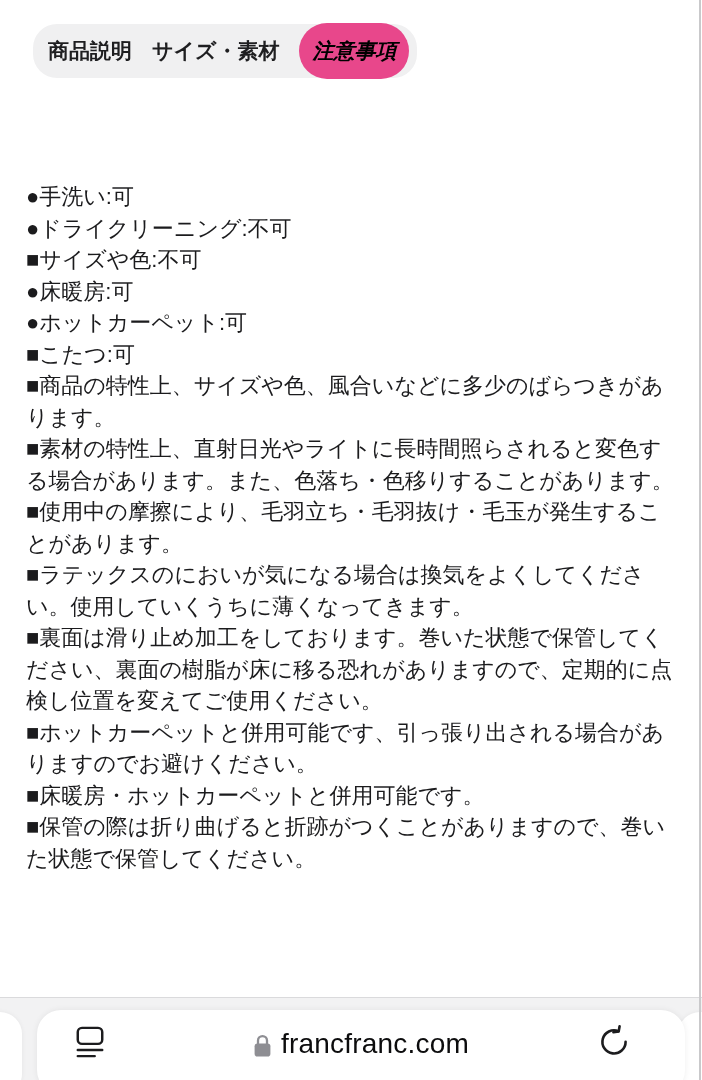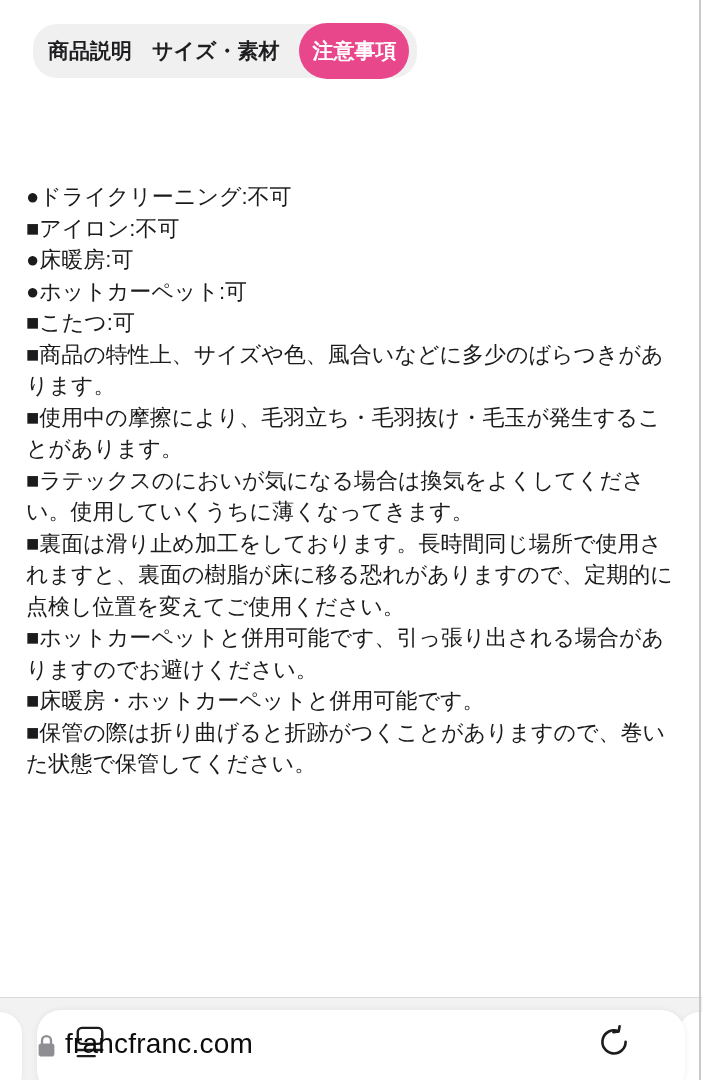--- a/index.html
+++ b/index.html
@@ -39,28 +39,29 @@
     font-size: 21px;
     font-weight: 600;
     color: #1e1e20;
     white-space: nowrap;
     cursor: pointer;
   }
   .tab-active {
     height: 56px;
     border-radius: 28px;
     background: #e8478b;
-    color: #ffffff;
+    color: #000000;
     display: flex;
     align-items: center;
     padding: 0 13px;
     font-size: 21px;
     font-weight: 600;
     white-space: nowrap;
     cursor: pointer;
+    font-style: italic;
   }
 
   
   .notes {
     position: absolute;
     top: 181px; left: 0;
     width: 702px;
     padding: 0 26px;
     box-sizing: border-box;
     font-size: 22px;
@@ -114,49 +115,52 @@
     width: 38px; height: 42px;
     display: flex; align-items: center; justify-content: center;
     cursor: pointer;
   }
   .domain-group {
     position: absolute;
     left: 0; top: 0;
     width: 100%; height: 68px;
     display: flex;
     align-items: center;
+    justify-content: center;
     gap: 9px;
   }
   .domain-text {
     font-size: 28px;
     color: #0c0c0d;
     letter-spacing: 0.2px;
   }
 </style>
 </head>
 <body>
 
 <div class="screen">
 
   <div class="tab-bar">
     <span class="tab">商品説明</span>
     <span class="tab">サイズ・素材</span>
     <span class="tab-active">注意事項</span>
   </div>
 
   <div class="notes">
+    <div class="note-line">●手洗い:可</div>
     <div class="note-line">●ドライクリーニング:不可</div>
-    <div class="note-line">■アイロン:不可</div>
+    <div class="note-line">■サイズや色:不可</div>
     <div class="note-line">●床暖房:可</div>
     <div class="note-line">●ホットカーペット:可</div>
     <div class="note-line">■こたつ:可</div>
     <div class="note-line">■商品の特性上、サイズや色、風合いなどに多少のばらつきがあります。</div>
+    <div class="note-line">■素材の特性上、直射日光やライトに長時間照らされると変色する場合があります。また、色落ち・色移りすることがあります。</div>
     <div class="note-line">■使用中の摩擦により、毛羽立ち・毛羽抜け・毛玉が発生することがあります。</div>
     <div class="note-line">■ラテックスのにおいが気になる場合は換気をよくしてください。使用していくうちに薄くなってきます。</div>
-    <div class="note-line">■裏面は滑り止め加工をしております。長時間同じ場所で使用されますと、裏面の樹脂が床に移る恐れがありますので、定期的に点検し位置を変えてご使用ください。</div>
+    <div class="note-line">■裏面は滑り止め加工をしております。巻いた状態で保管してください、裏面の樹脂が床に移る恐れがありますので、定期的に点検し位置を変えてご使用ください。</div>
     <div class="note-line">■ホットカーペットと併用可能です、引っ張り出される場合がありますのでお避けください。</div>
     <div class="note-line">■床暖房・ホットカーペットと併用可能です。</div>
     <div class="note-line">■保管の際は折り曲げると折跡がつくことがありますので、巻いた状態で保管してください。</div>
   </div>
 
   <div class="bottom-bar">
     <div class="tab-fragment left"></div>
     <div class="tab-fragment right"></div>
 
     <div class="url-card">

